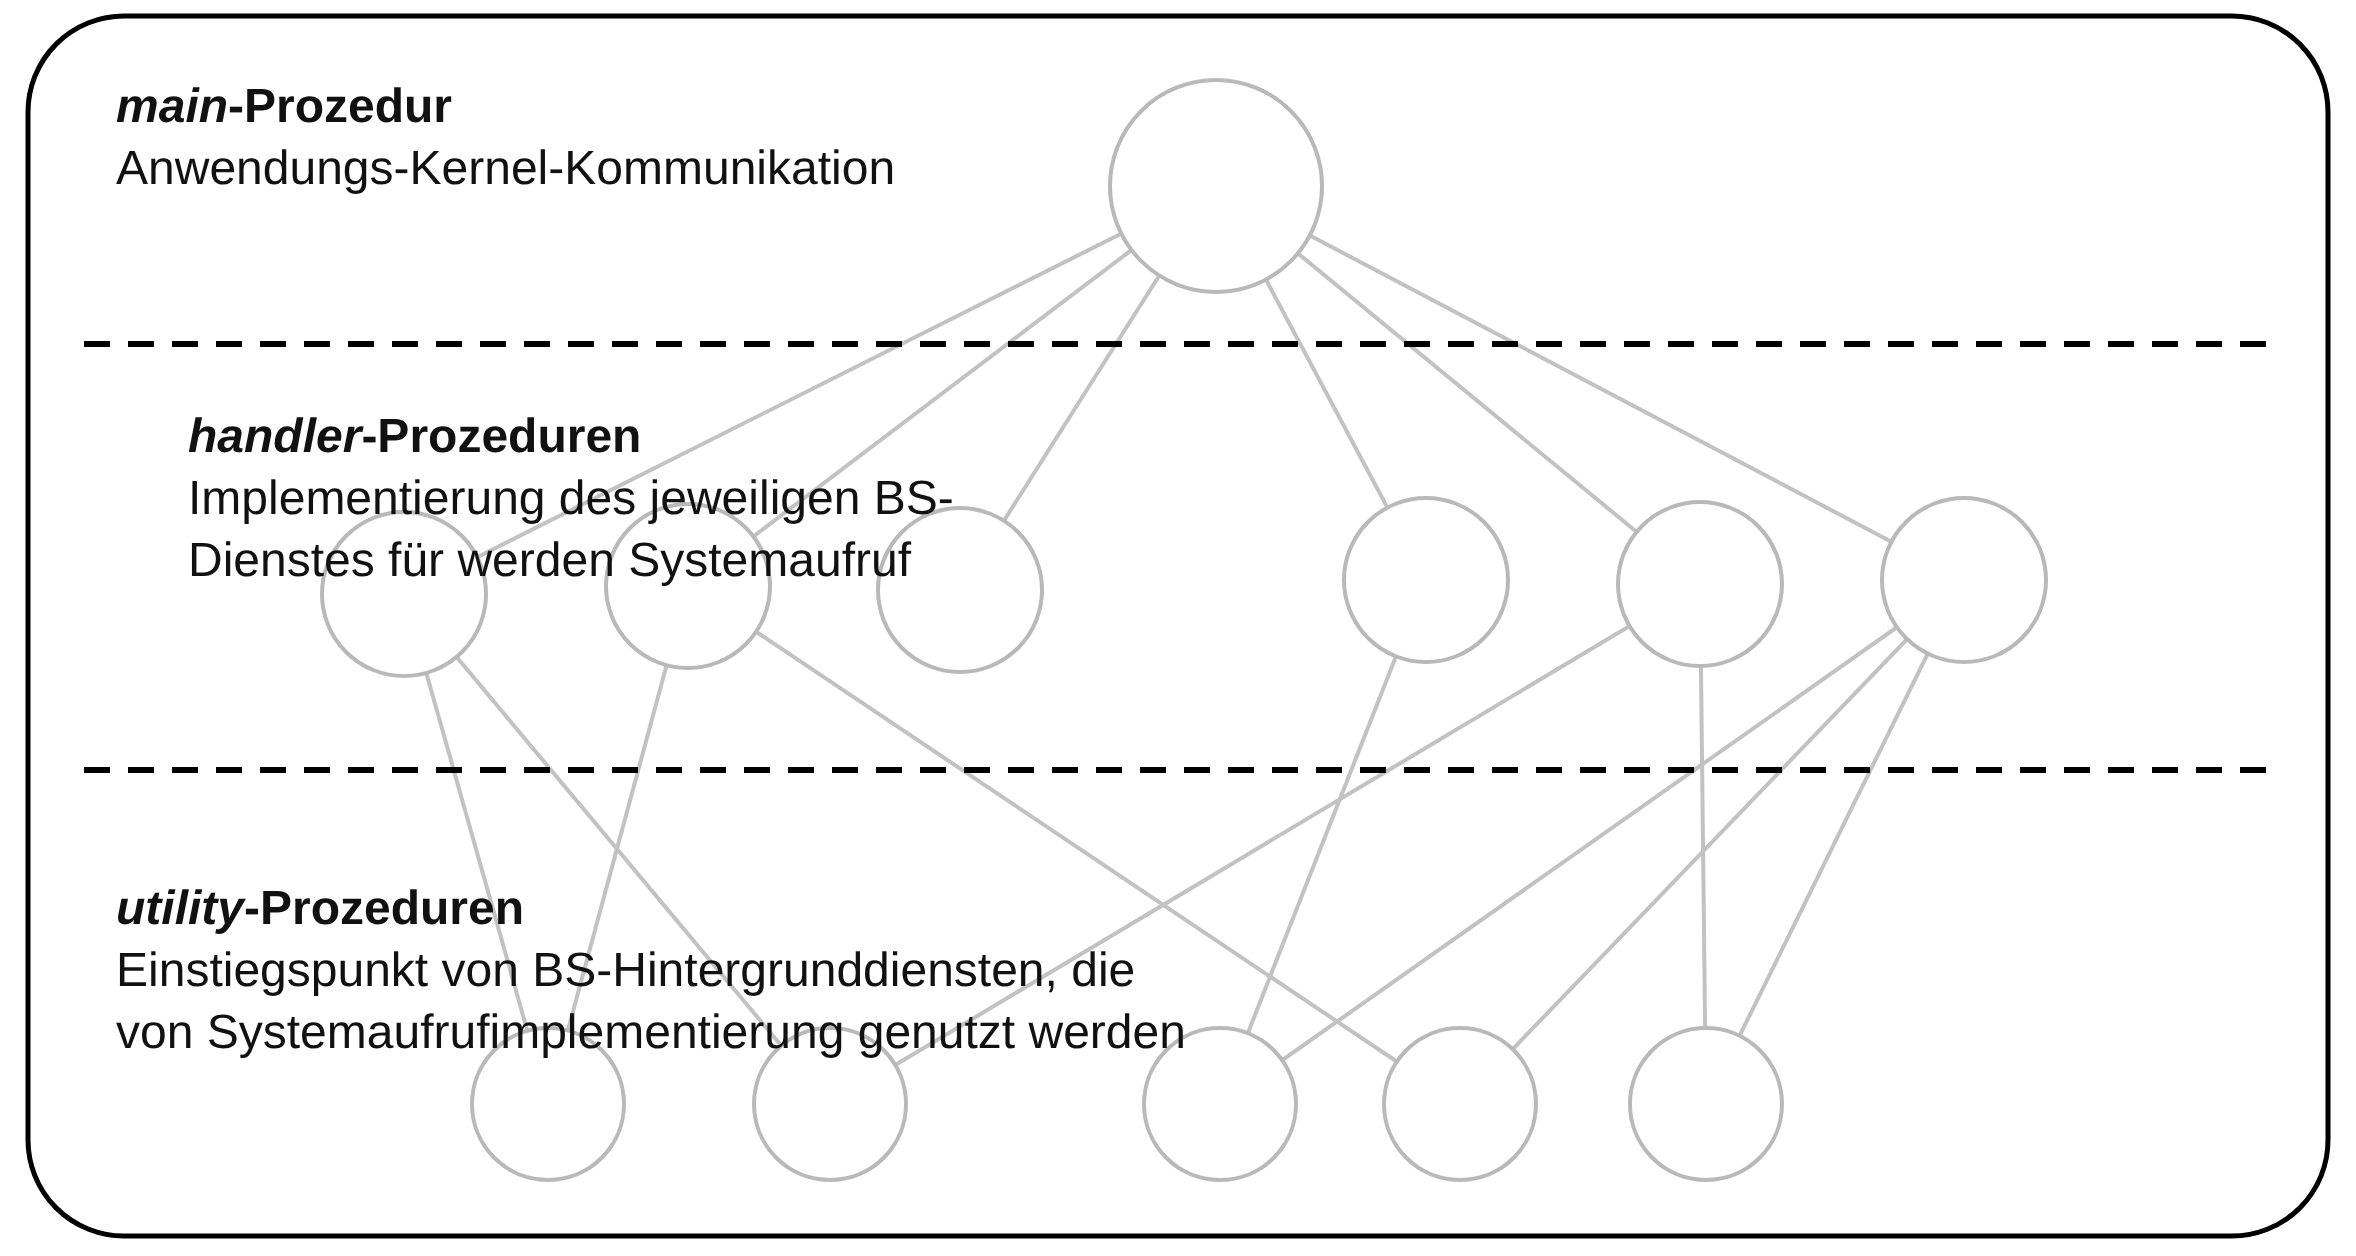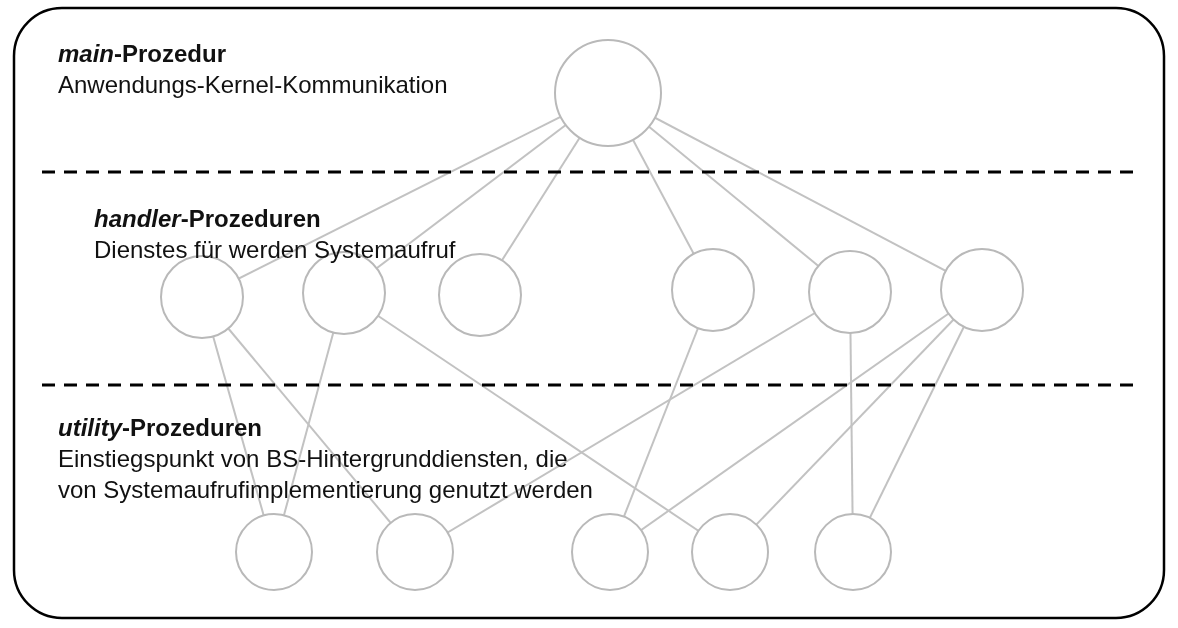--- a/index.html
+++ b/index.html
@@ -20,21 +20,21 @@
     position: absolute;
     font-size: 24px;
     line-height: 31px;
     color: #111111;
     white-space: nowrap;
   }
   .layer-heading { font-weight: bold; }
   .layer-heading .em { font-style: italic; }
   #label-main    { left: 58px; top: 38px;  }
   #label-handler { left: 58px; top: 203px; margin-left: 36px; }
-  #label-utility { left: 58px; top: 412px; }
+  #label-utility { left: 58px; top: 439px; }
 </style>
 </head>
 <body>
 
 <div id="stage">
 
   <svg id="diagram-svg" viewBox="0 0 1178 628" xmlns="http://www.w3.org/2000/svg">
       <rect x="14" y="8" width="1150" height="610" rx="48" fill="none" stroke="#000000" stroke-width="2.5"></rect>
       <line x1="608" y1="93" x2="202" y2="297" stroke="#c2c2c2" stroke-width="2"></line>
       <line x1="608" y1="93" x2="344" y2="293" stroke="#c2c2c2" stroke-width="2"></line>
@@ -68,20 +68,21 @@
       <circle cx="853" cy="552" r="38" fill="#ffffff" stroke="#b9b9b9" stroke-width="2"></circle>
     </svg>
 
   <div class="layer-label" id="label-main">
     <div class="layer-heading"><span class="em">main</span><span>-Prozedur</span></div>
     <div>Anwendungs-Kernel-Kommunikation</div>
   </div>
 
   <div class="layer-label" id="label-handler">
     <div class="layer-heading"><span class="em">handler</span><span>-Prozeduren</span></div>
+    <div>Implementierung des jeweiligen BS-</div>
     <div>Dienstes für werden Systemaufruf</div>
   </div>
 
   <div class="layer-label" id="label-utility">
     <div class="layer-heading"><span class="em">utility</span><span>-Prozeduren</span></div>
     <div>Einstiegspunkt von BS-Hintergrunddiensten, die</div>
     <div>von Systemaufrufimplementierung genutzt werden</div>
   </div>
 
 </div>

